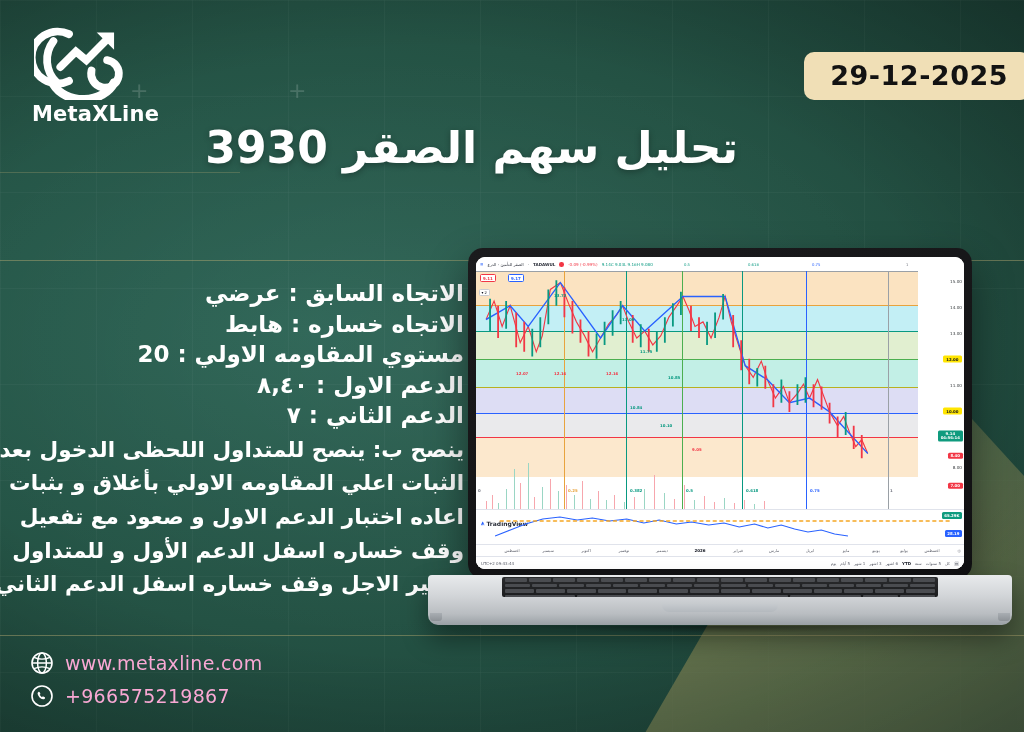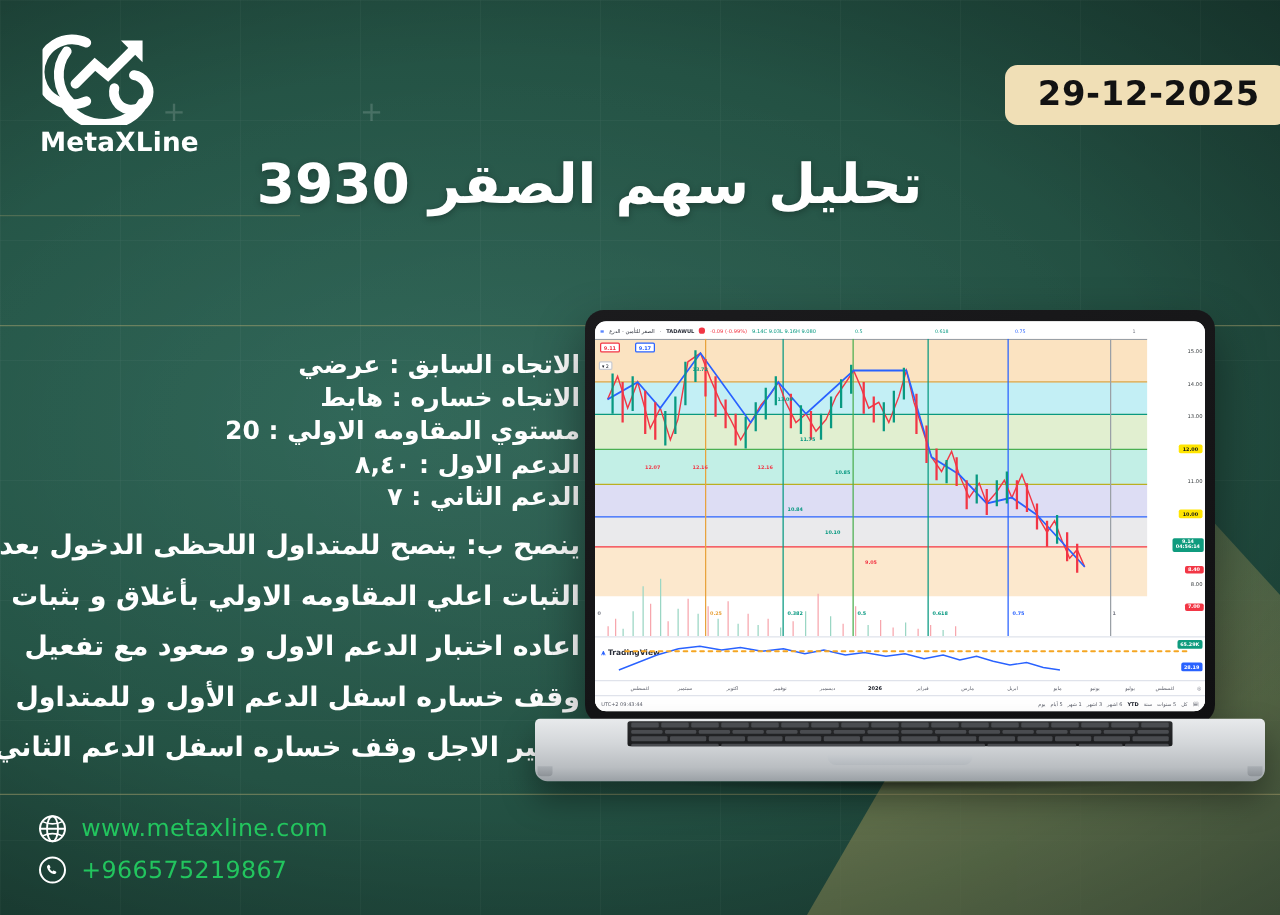--- a/index.html
+++ b/index.html
@@ -50,25 +50,25 @@
     font-family:"DejaVu Sans","Liberation Sans",sans-serif;}
 
   
   .title{position:absolute;right:286px;top:122px;width:640px;text-align:right;
     color:#fff;font-size:44px;font-weight:800;direction:rtl;
     text-shadow:0 2px 6px rgba(0,0,0,.30);}
 
   
   .body-block{position:absolute;right:560px;top:278px;width:420px;
     direction:rtl;text-align:right;color:#ffffff;}
-  .body-line{font-size:20px;font-weight:700;line-height:1.33;white-space:nowrap;}
-  .para{margin-top:12px;font-size:21.5px;font-weight:700;line-height:1.33;white-space:nowrap;}
-
-  
-  .footer{position:absolute;left:30px;bottom:24px;color:#22c55e;}
+  .body-line{font-size:23px;font-weight:700;line-height:1.33;white-space:nowrap;}
+  .para{margin-top:5px;font-size:21.5px;font-weight:700;line-height:1.33;white-space:nowrap;}
+
+  
+  .footer{position:absolute;left:30px;bottom:24px;color:#f9a8d4;}
   .foot-row{display:flex;align-items:center;gap:11px;margin-top:9px;}
   .foot-txt{font-size:19px;letter-spacing:.3px;}
   .fi{width:24px;height:24px;flex:0 0 24px;}
 
   
   .laptop{position:absolute;left:428px;top:248px;width:584px;height:400px;}
   .lid{position:absolute;left:40px;top:0;width:504px;height:331px;
     background:linear-gradient(160deg,#1b1b1d,#101012);
     border-radius:15px;padding:9px 8px 10px 8px;box-sizing:border-box;
     box-shadow:0 18px 40px rgba(0,0,0,.45);}

